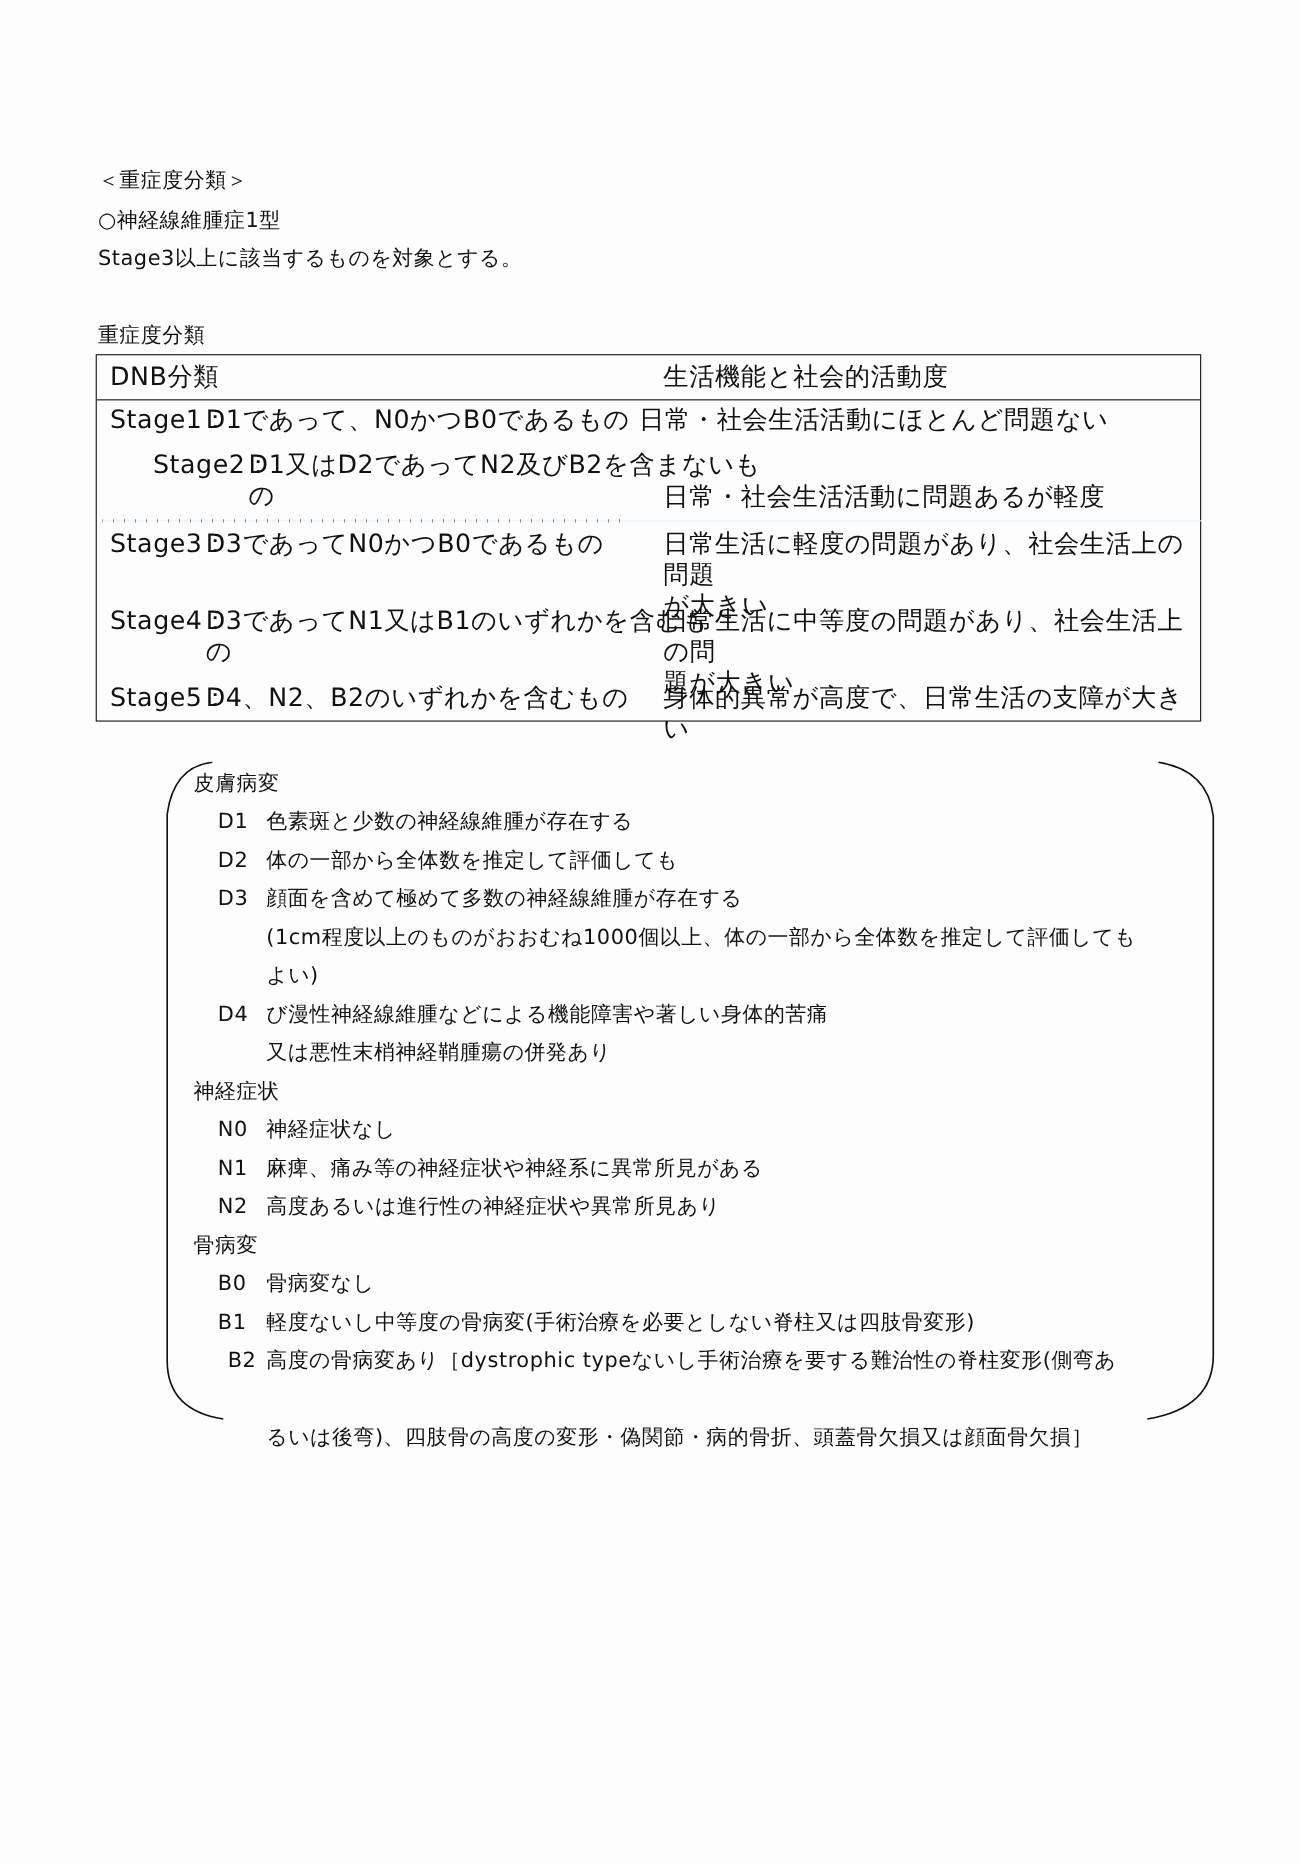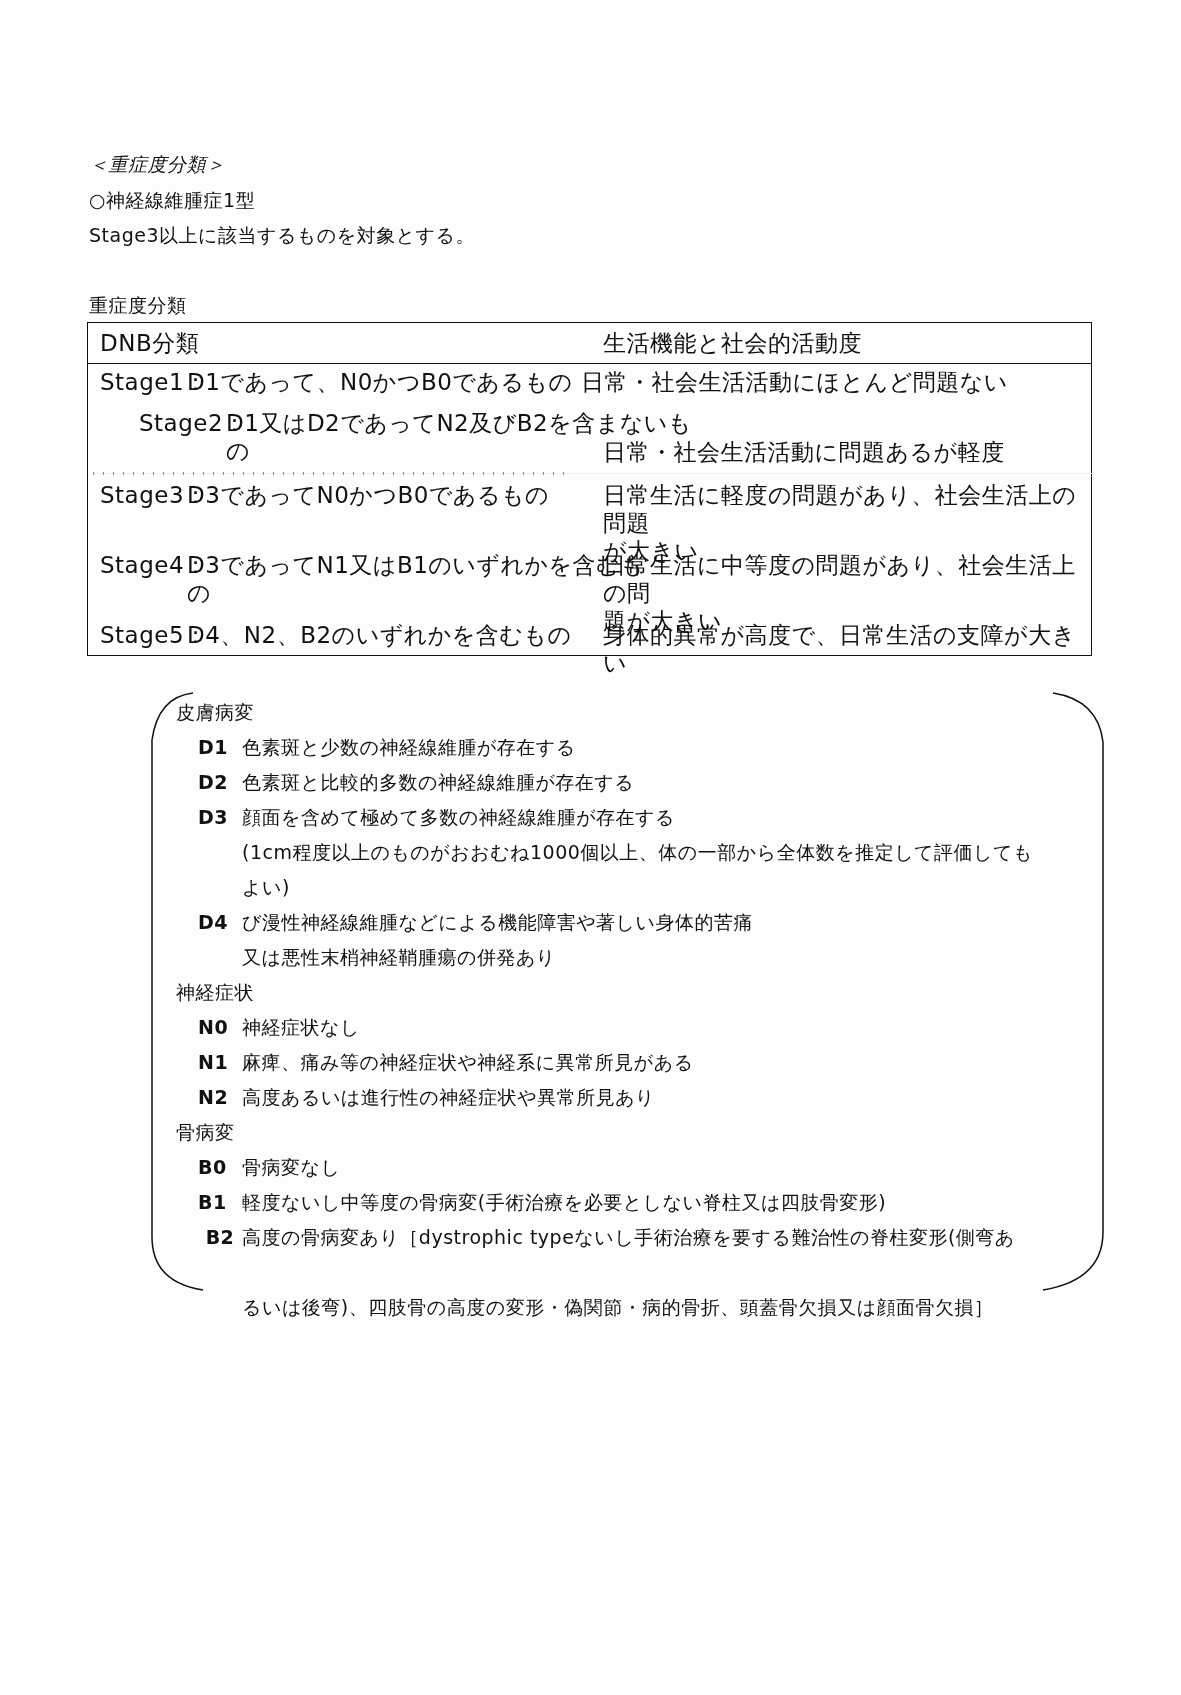--- a/index.html
+++ b/index.html
@@ -43,26 +43,26 @@
       font-size: 23px;
       line-height: 28px;
       letter-spacing: 0.5px;
     }
     .stage-lbl { display: inline-block; width: 87px; }
     .bracket {
       position: absolute; left: 148px; top: 692px;
       width: 958px; height: 600px;
     }
     .bracket svg { position: absolute; left: 0; top: 0; }
-    .code { display: inline-block; width: 44px; font-weight: bold; }
+    .code { display: inline-block; width: 44px; }
   </style>
 </head>
 <body>
 
-<div class="line" style="left:89px;top:152px;font-style:italic;">＜重症度分類＞</div>
+<div class="line" style="left:89px;top:152px;">＜重症度分類＞</div>
 <div class="line" style="left:89px;top:188px;">○神経線維腫症1型</div>
 <div class="line" style="left:89px;top:223px;">Stage3以上に該当するものを対象とする。</div>
 
 <div class="line" style="left:89px;top:293px;">重症度分類</div>
 
 <div class="tbl">
   <div class="cell" style="left:12px;top:6px;">DNB分類</div>
   <div class="cell" style="left:515px;top:6px;">生活機能と社会的活動度</div>
   <div class="hdr-sep"></div>
 
@@ -106,21 +106,21 @@
 
 <div class="bracket">
   <svg width="958" height="600">
     <path d="M 45 1 Q 10 5 4 48 L 4 545 Q 4 590 55 598" fill="none" stroke="#111" stroke-width="1.5"></path>
     <path d="M 905 1 Q 950 8 955 50 L 955 540 Q 955 588 895 598" fill="none" stroke="#111" stroke-width="1.5"></path>
   </svg>
 </div>
 
 <div class="line" style="left:176px;top:700px;">皮膚病変</div>
 <div class="line" style="left:198px;top:735px;"><span class="code">D1</span><span>色素斑と少数の神経線維腫が存在する</span></div>
-<div class="line" style="left:198px;top:770px;"><span class="code">D2</span><span>色素斑と比較的多数の神経線維腫が存在する</span></div>
+<div class="line" style="left:198px;top:770px;"><span class="code">D2</span><span>体の一部から全体数を推定して評価しても</span></div>
 <div class="line" style="left:198px;top:805px;"><span class="code">D3</span><span>顔面を含めて極めて多数の神経線維腫が存在する</span></div>
 <div class="line" style="left:242px;top:840px;">(1cm程度以上のものがおおむね1000個以上、体の一部から全体数を推定して評価しても</div>
 <div class="line" style="left:242px;top:875px;">よい)</div>
 <div class="line" style="left:198px;top:910px;"><span class="code">D4</span><span>び漫性神経線維腫などによる機能障害や著しい身体的苦痛</span></div>
 <div class="line" style="left:242px;top:945px;">又は悪性末梢神経鞘腫瘍の併発あり</div>
 
 <div class="line" style="left:176px;top:980px;">神経症状</div>
 <div class="line" style="left:198px;top:1015px;"><span class="code">N0</span><span>神経症状なし</span></div>
 <div class="line" style="left:198px;top:1050px;"><span class="code">N1</span><span>麻痺、痛み等の神経症状や神経系に異常所見がある</span></div>
 <div class="line" style="left:198px;top:1085px;"><span class="code">N2</span><span>高度あるいは進行性の神経症状や異常所見あり</span></div>

